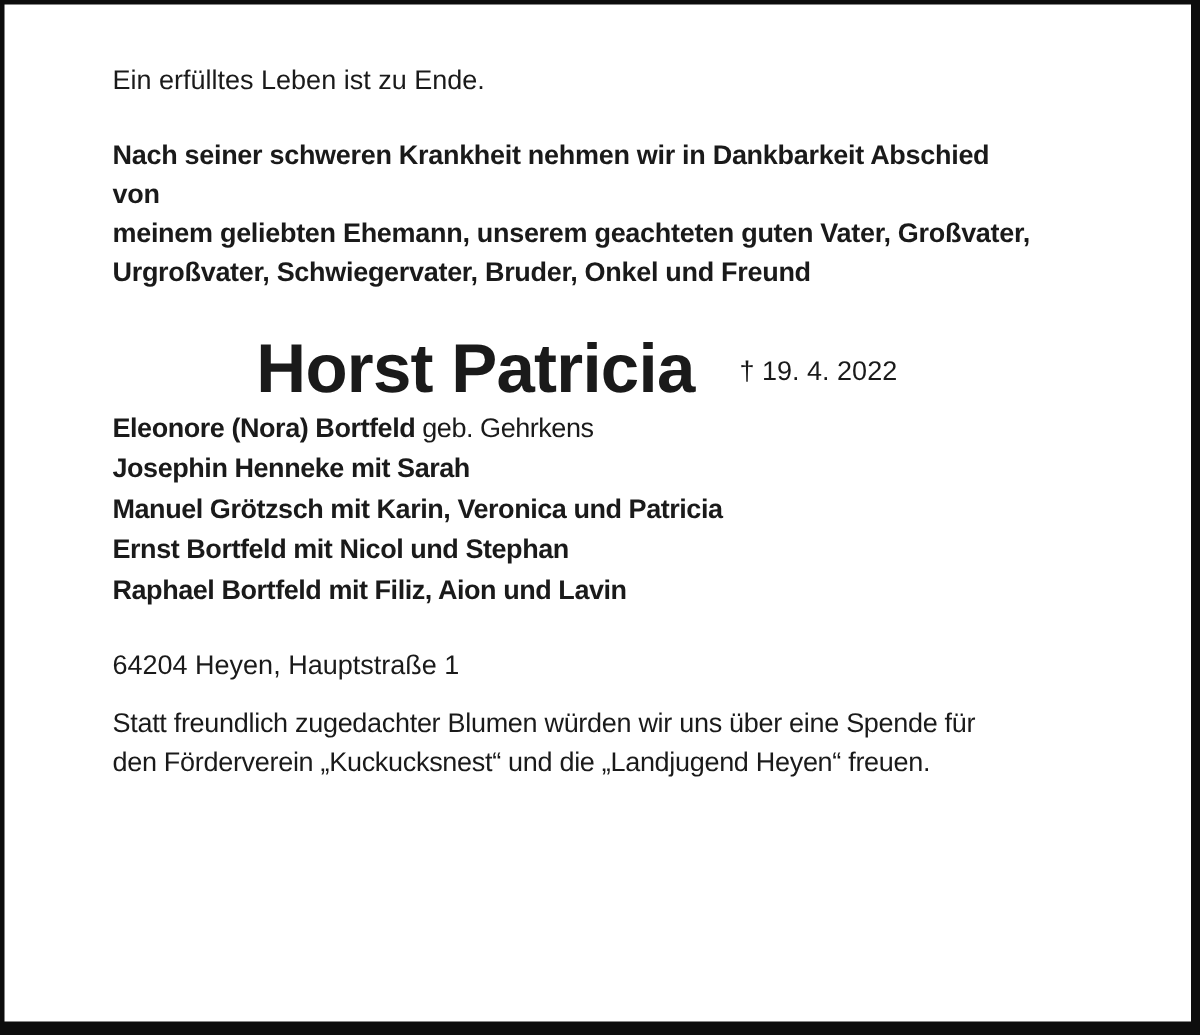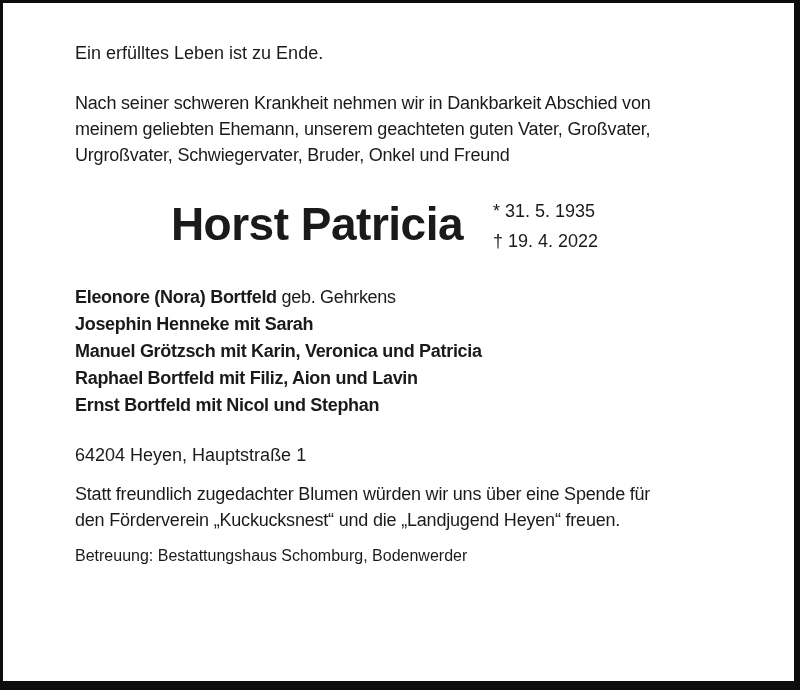--- a/index.html
+++ b/index.html
@@ -27,40 +27,40 @@
     font-size: 18px;
     line-height: 24px;
     white-space: pre-line;
   }
   .intro {
     margin-top: 25px;
     font-size: 18px;
     line-height: 26px;
     letter-spacing: -0.2px;
     white-space: pre-line;
+    font-weight: bold;
   }
   .name-row {
     margin-top: 24px;
     display: flex;
     justify-content: center;
     align-items: center;
     gap: 30px;
   }
   .deceased-name {
     font-size: 46px;
     font-weight: bold;
     letter-spacing: -0.5px;
   }
   .dates {
     font-size: 18px;
     line-height: 30px;
     padding-top: 4px;
   }
   .mourners {
-    margin-top: 28px;
     font-size: 18px;
     line-height: 27px;
     letter-spacing: -0.3px;
   }
   .mourner .bold { font-weight: bold; }
   .mourner .regular { font-weight: normal; }
   .address {
     margin-top: 24px;
     font-size: 18px;
     line-height: 24px;
@@ -86,35 +86,33 @@
 
     <div class="opening">Ein erfülltes Leben ist zu Ende.</div>
 
     <div class="intro">Nach seiner schweren Krankheit nehmen wir in Dankbarkeit Abschied von
 meinem geliebten Ehemann, unserem geachteten guten Vater, Großvater,
 Urgroßvater, Schwiegervater, Bruder, Onkel und Freund</div>
 
     <div class="name-row">
       <div class="deceased-name">Horst Patricia</div>
       <div class="dates">
-        <div>* 31. 5. 1935</div>
         <div>† 19. 4. 2022</div>
       </div>
     </div>
 
     <div class="mourners">
       <div class="mourner"><span class="bold">Eleonore (Nora) Bortfeld</span><span class="regular"> geb. Gehrkens</span></div>
       <div class="mourner"><span class="bold">Josephin Henneke mit Sarah</span><span class="regular"></span></div>
       <div class="mourner"><span class="bold">Manuel Grötzsch mit Karin, Veronica und Patricia</span><span class="regular"></span></div>
+      <div class="mourner"><span class="bold">Ernst Bortfeld mit Nicol und Stephan</span><span class="regular"></span></div>
       <div class="mourner"><span class="bold">Raphael Bortfeld mit Filiz, Aion und Lavin</span><span class="regular"></span></div>
-      <div class="mourner"><span class="bold">Ernst Bortfeld mit Nicol und Stephan</span><span class="regular"></span></div>
     </div>
 
     <div class="address">64204 Heyen, Hauptstraße 1</div>
 
 
     <div class="para">Statt freundlich zugedachter Blumen würden wir uns über eine Spende für
 den Förderverein „Kuckucksnest“ und die „Landjugend Heyen“ freuen.</div>
 
-    <div class="care">Betreuung: Bestattungshaus Schomburg, Bodenwerder</div>
 
   </div>
 </div>
 
 </body></html>

